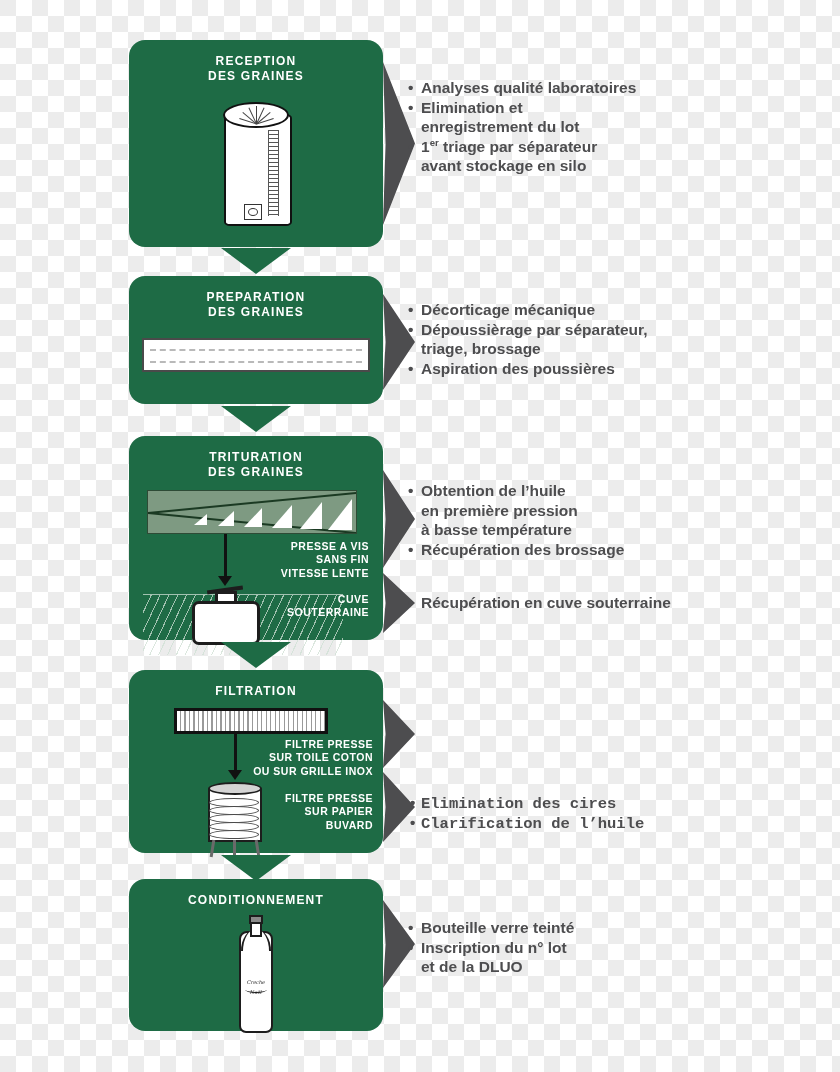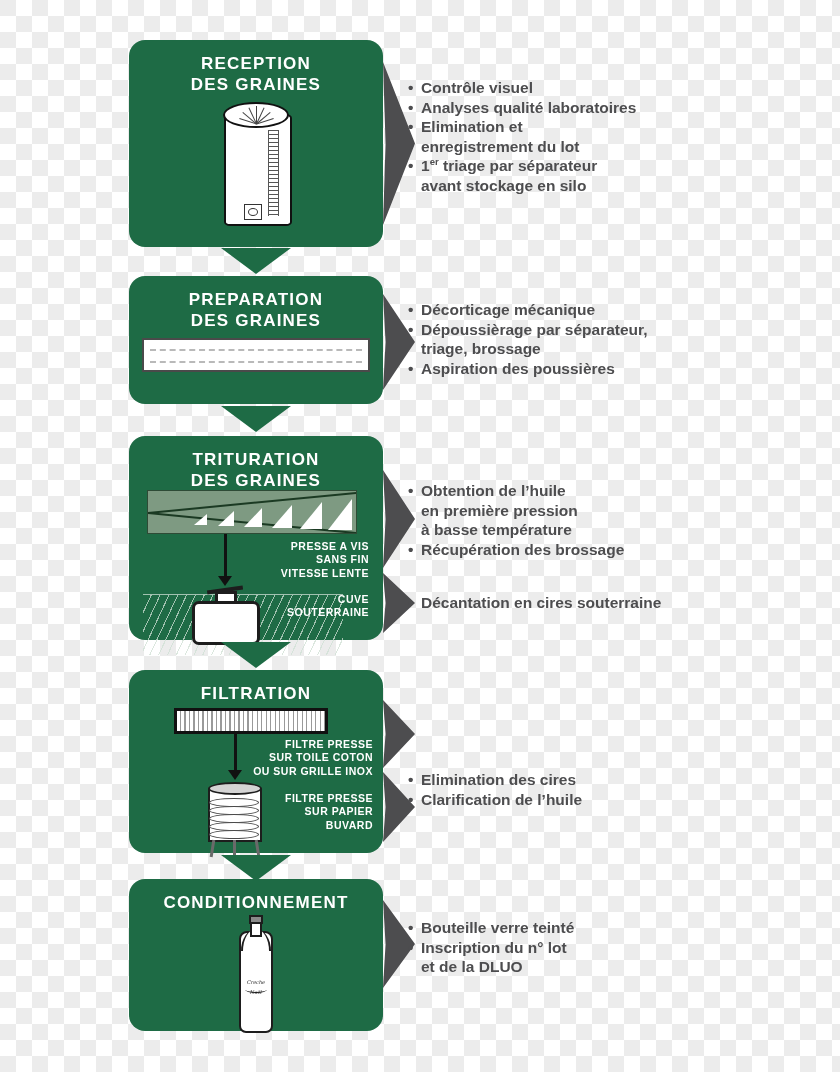--- a/index.html
+++ b/index.html
@@ -14,21 +14,21 @@
 
   
   .step{
     position:absolute;left:129px;width:254px;
     background:#1e6b45;border-radius:16px;
     box-sizing:border-box;
   }
   .step-title{
     color:#ffffff;font-weight:bold;text-align:center;
     letter-spacing:1.2px;line-height:1.22;
-    font-size:17px;padding-top:14px;
+    font-size:12px;padding-top:14px;
     text-transform:uppercase;
   }
 
   
   .connector{
     position:absolute;left:221px;width:70px;height:26px;
     background:#1e6b45;
     clip-path:polygon(0 0,100% 0,50% 100%);
   }
 
@@ -204,21 +204,20 @@
       <div class="silo-ray" style="left:32px;top:8px;height:18px;transform:rotate(50deg);"></div>
       <div class="silo-ray" style="left:32px;top:8px;height:18px;transform:rotate(-50deg);"></div>
       <div class="silo-ray" style="left:32px;top:8px;height:18px;transform:rotate(72deg);"></div>
       <div class="silo-ray" style="left:32px;top:8px;height:18px;transform:rotate(-72deg);"></div>
       <div class="silo-ladder"></div>
       <div class="silo-door"></div>
     </div>
   </div>
   <div class="pointer" style="top:62px;height:163px;"></div>
   <div class="bullets" style="top:78px;">
-    <span class="li">Contrôle visuel</span>
     <span class="li">Analyses qualité laboratoires</span>
     <span class="li">Elimination et
 enregistrement du lot</span>
     <span class="li">1<sup style="font-size:.62em">er</sup> triage par séparateur
 avant stockage en silo</span>
   </div>
   <div class="connector" style="top:248px;"></div>
 
   <div class="step" style="top:276px;height:128px;">
     <div class="step-title" style="white-space:pre-line;">PREPARATION
@@ -273,21 +272,21 @@
   </div>
   <div class="pointer" style="top:470px;height:98px;"></div>
   <div class="bullets" style="top:481px;">
     <span class="li">Obtention de l’huile
 en première pression
 à basse température</span>
     <span class="li">Récupération des brossage</span>
   </div>
   <div class="pointer" style="top:573px;height:60px;"></div>
   <div class="bullets" style="top:593px;">
-    <span class="li">Décantation en cires souterraine</span>
+    <span class="li">Récupération en cuve souterraine</span>
   </div>
   <div class="connector" style="top:642px;"></div>
 
   <div class="step" style="top:670px;height:183px;">
     <div class="step-title" style="white-space:pre-line;">FILTRATION</div>
     <div class="ill" style="left:45px;top:38px;width:154px;height:26px;">
       <div class="fpress"></div>
     </div>
     <div class="caption" style="right:10px;top:68px;width:180px;">FILTRE PRESSE
 SUR TOILE COTON
@@ -305,21 +304,21 @@
       <div class="stack-leg" style="left:3px;top:58px;height:17px;transform:rotate(9deg);"></div>
       <div class="stack-leg" style="left:25px;top:58px;height:15px;"></div>
       <div class="stack-leg" style="left:48px;top:58px;height:17px;transform:rotate(-9deg);"></div>
     </div>
     <div class="caption" style="right:10px;top:122px;width:180px;">FILTRE PRESSE
 SUR  PAPIER
 BUVARD</div>
   </div>
   <div class="pointer" style="top:700px;height:68px;"></div>
   <div class="pointer" style="top:772px;height:70px;"></div>
-  <div class="bullets" style="top:770px;">
+  <div class="bullets" style="top:795px;font-family:Liberation Mono, monospace;">
     <span class="li">Elimination des cires</span>
     <span class="li">Clarification de l’huile</span>
   </div>
   <div class="connector" style="top:855px;"></div>
 
   <div class="step" style="top:879px;height:152px;">
     <div class="step-title" style="white-space:pre-line;">CONDITIONNEMENT</div>
     <div class="ill" style="left:110px;top:36px;width:34px;height:118px;">
       <div class="bottle-body"></div>
       <div class="bottle-shoulder"></div>

